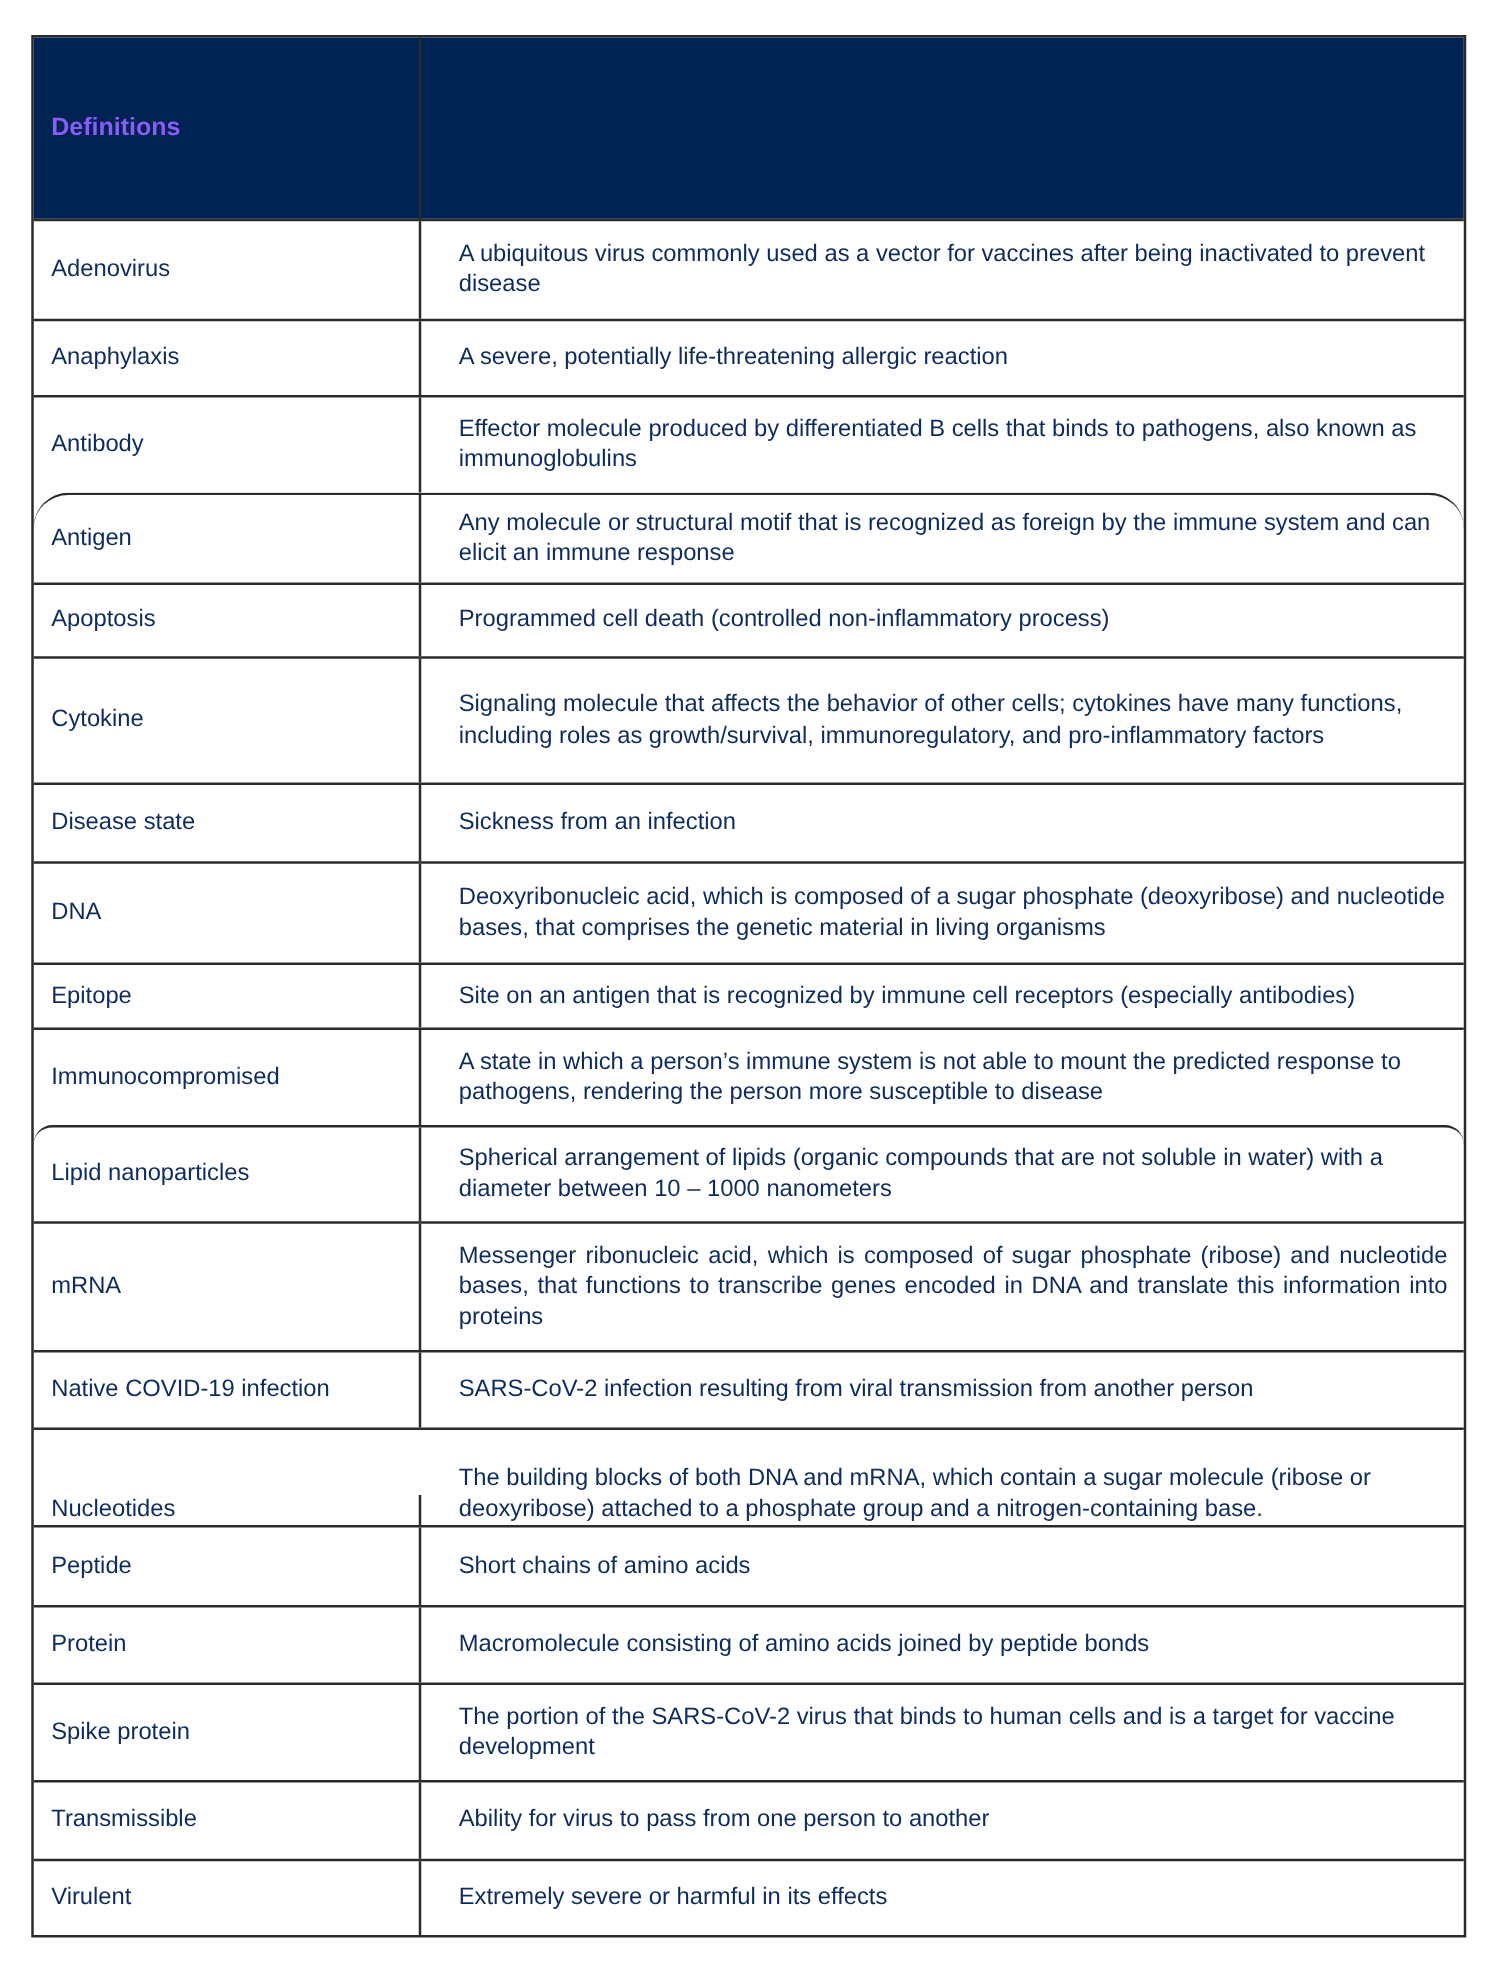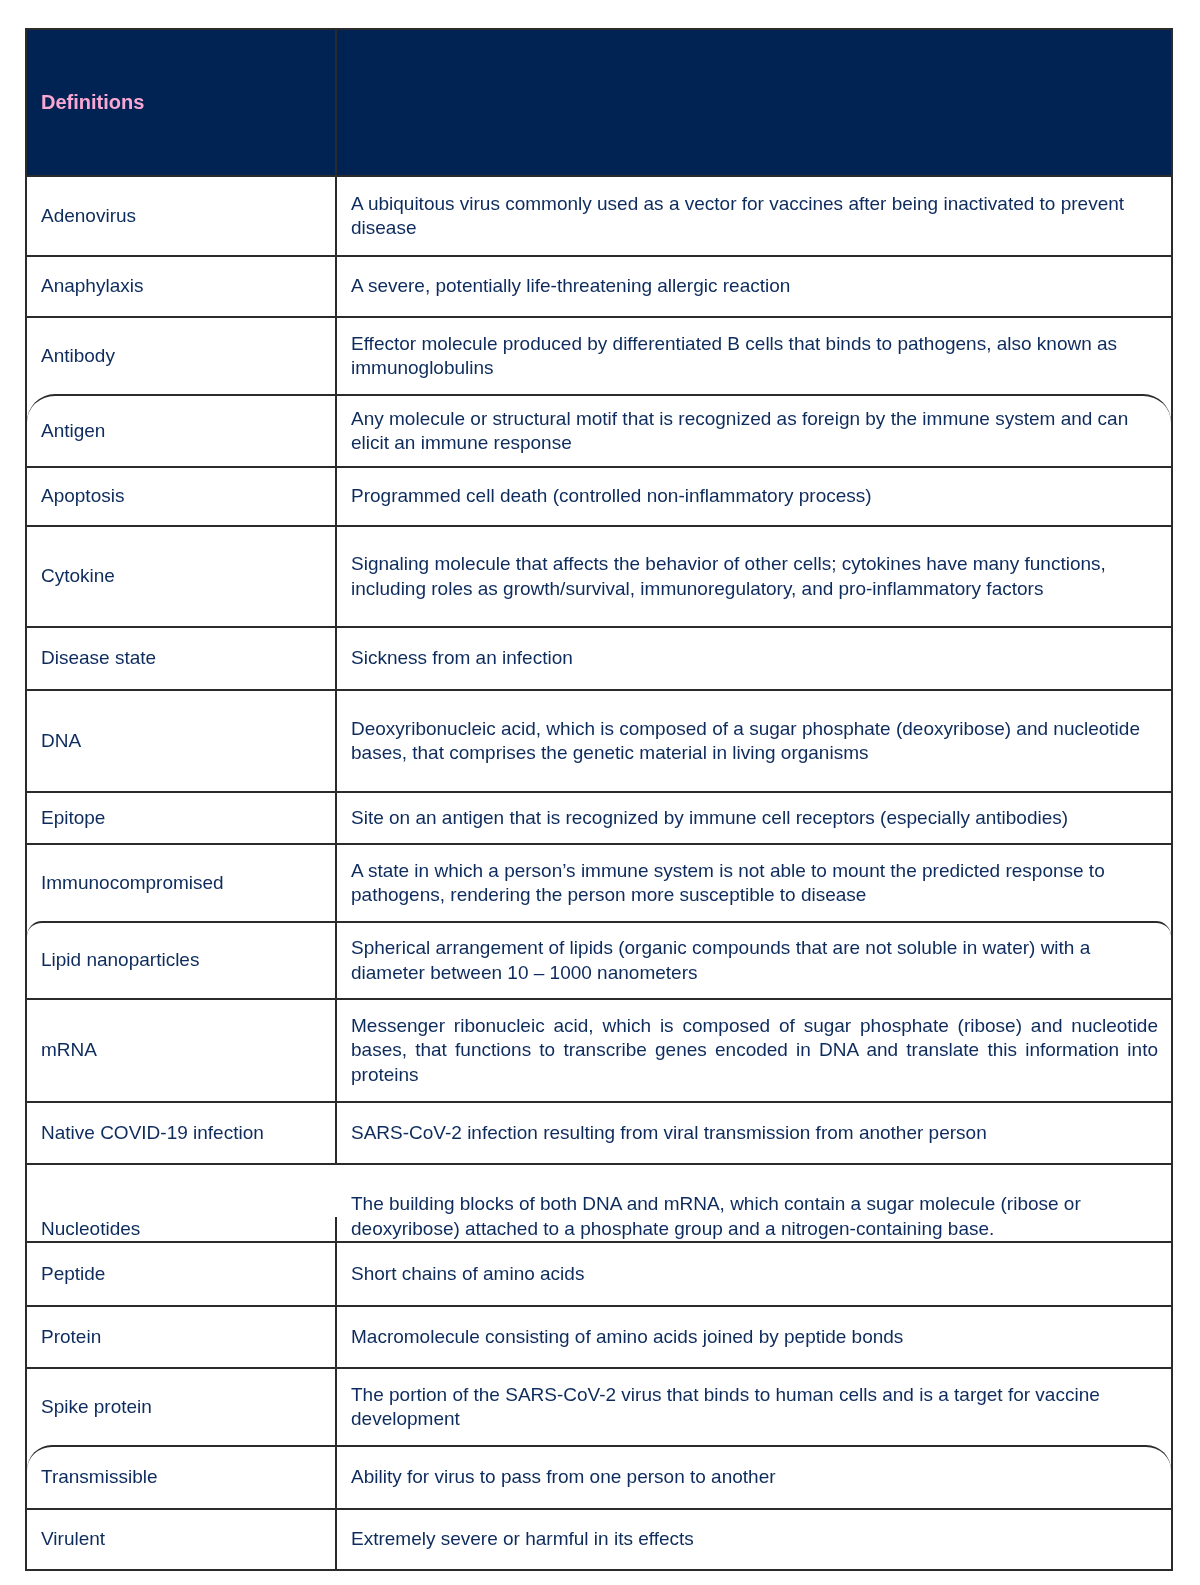--- a/index.html
+++ b/index.html
@@ -36,29 +36,29 @@
       font-size: 19px;
       line-height: 24.5px;
     }
     .term {
       width: 310px;
       padding-left: 14px;
       border-right: 2px solid #2b2b2b;
     }
     .def {
       flex: 1;
-      padding-left: 14px;
+      padding-left: 30px;
       padding-right: 13px;
     }
     .def.justify span { text-align: justify; text-align-last: left; display: block; }
     .header {
       background: #012353;
     }
     .header .cell {
-      color: #f9a8d4;
+      color: #8b5cf6;
       font-weight: bold;
       font-size: 20px;
     }
   </style>
 </head>
 <body>
 
 <div class="table">
   <div class="row header" style="height:145px;">
     <div class="cell term">
@@ -118,21 +118,21 @@
       </div>
   </div>
   <div class="row" style="height:63px;">
     <div class="cell term">
         <span>Disease state</span>
       </div>
     <div class="cell def">
         <span>Sickness from an infection</span>
       </div>
   </div>
-  <div class="row" style="height:102px;">
+  <div class="row" style="height:81px;">
     <div class="cell term">
         <span>DNA</span>
       </div>
     <div class="cell def">
         <span>Deoxyribonucleic acid, which is composed of a sugar phosphate (deoxyribose) and nucleotide bases, that comprises the genetic material in living organisms</span>
       </div>
   </div>
   <div class="row" style="height:52px;">
     <div class="cell term">
         <span>Epitope</span>
@@ -198,21 +198,21 @@
       </div>
   </div>
   <div class="row" style="height:78px;">
     <div class="cell term">
         <span>Spike protein</span>
       </div>
     <div class="cell def">
         <span>The portion of the SARS-CoV-2 virus that binds to human cells and is a target for vaccine development</span>
       </div>
   </div>
-  <div class="row" style="height:63px;border-radius:25px;">
+  <div class="row" style="height:63px;">
     <div class="cell term">
         <span>Transmissible</span>
       </div>
     <div class="cell def">
         <span>Ability for virus to pass from one person to another</span>
       </div>
   </div>
   <div class="row" style="height:61px;">
     <div class="cell term">
         <span>Virulent</span>

